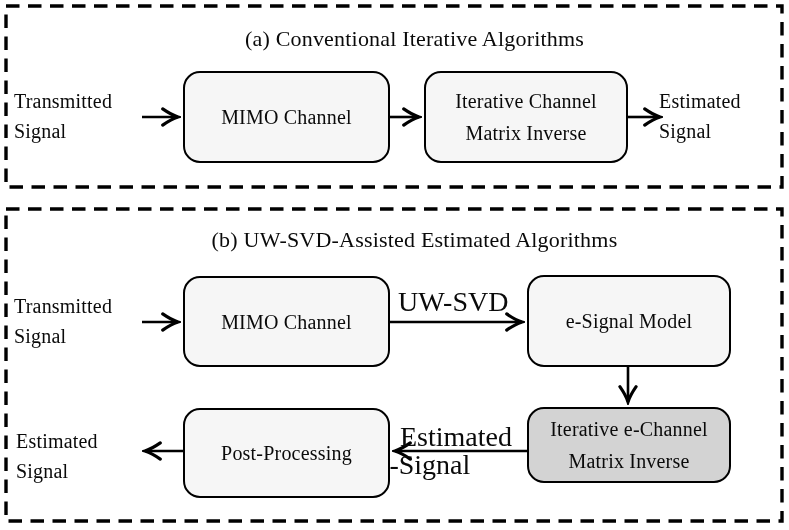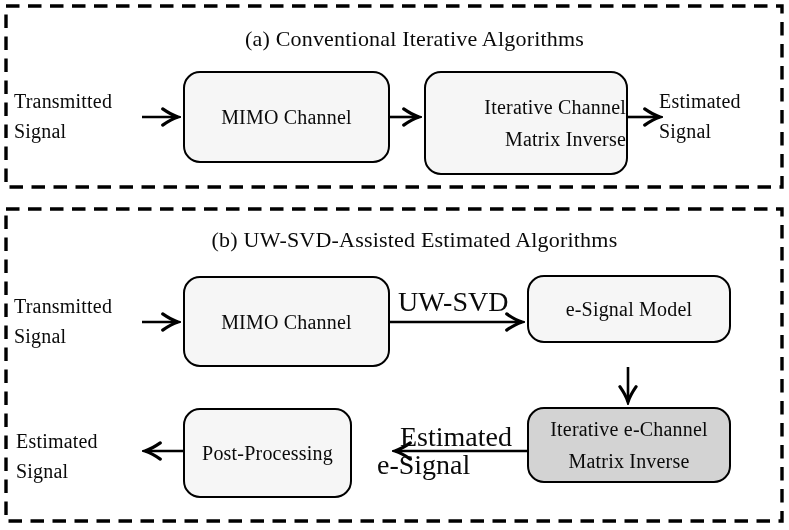--- a/index.html
+++ b/index.html
@@ -69,31 +69,31 @@
     text-align: left;
     font-size: 28px;
     line-height: 22px;
     white-space: nowrap;
   }
 
   
   .title-a      { top: 26px; }
   .lbl-tx-a     { left: 14px;  top: 86px;  width: 122px; }
   .box-mimo-a   { left: 183px; top: 71px;  width: 207px; height: 92px; }
-  .box-inv-a    { left: 424px; top: 71px;  width: 204px; height: 104px; align-items: flex-end; }
+  .box-inv-a    { left: 424px; top: 71px;  width: 204px; height: 92px; }
   .lbl-est-a    { left: 659px; top: 86px;  width: 122px; }
 
   
   .title-b      { top: 227px; }
   .lbl-tx-b     { left: 14px;  top: 291px; width: 122px; }
   .box-mimo-b   { left: 183px; top: 276px; width: 207px; height: 91px; }
   .lbl-uwsvd    { left: 398px; top: 291px; width: 118px; }
-  .box-esig     { left: 527px; top: 275px; width: 204px; height: 68px; }
+  .box-esig     { left: 527px; top: 275px; width: 204px; height: 92px; }
   .box-einv     { left: 527px; top: 407px; width: 204px; height: 76px; }
-  .box-post     { left: 183px; top: 408px; width: 169px; height: 90px; }
+  .box-post     { left: 183px; top: 408px; width: 207px; height: 90px; }
   .lbl-est-e1   { left: 400px; top: 426px; width: 118px; }
   .lbl-est-e2   { left: 377px; top: 454px; width: 118px; }
   .lbl-est-b    { left: 16px;  top: 426px; width: 122px; }
 </style>
 </head>
 <body>
 
 <div class="figure">
 
   <svg class="connector-layer" viewBox="0 0 789 530" xmlns="http://www.w3.org/2000/svg">

